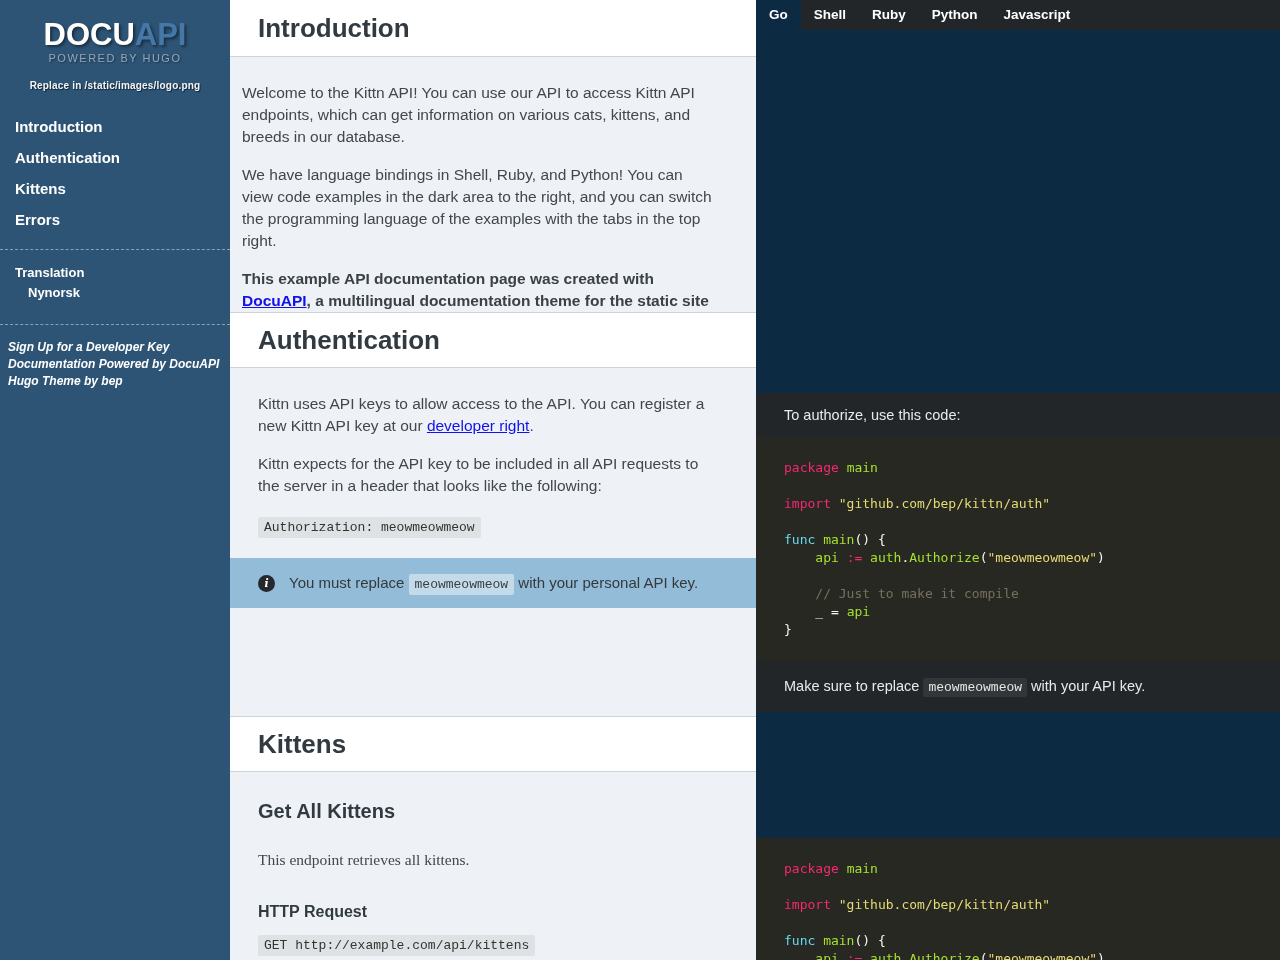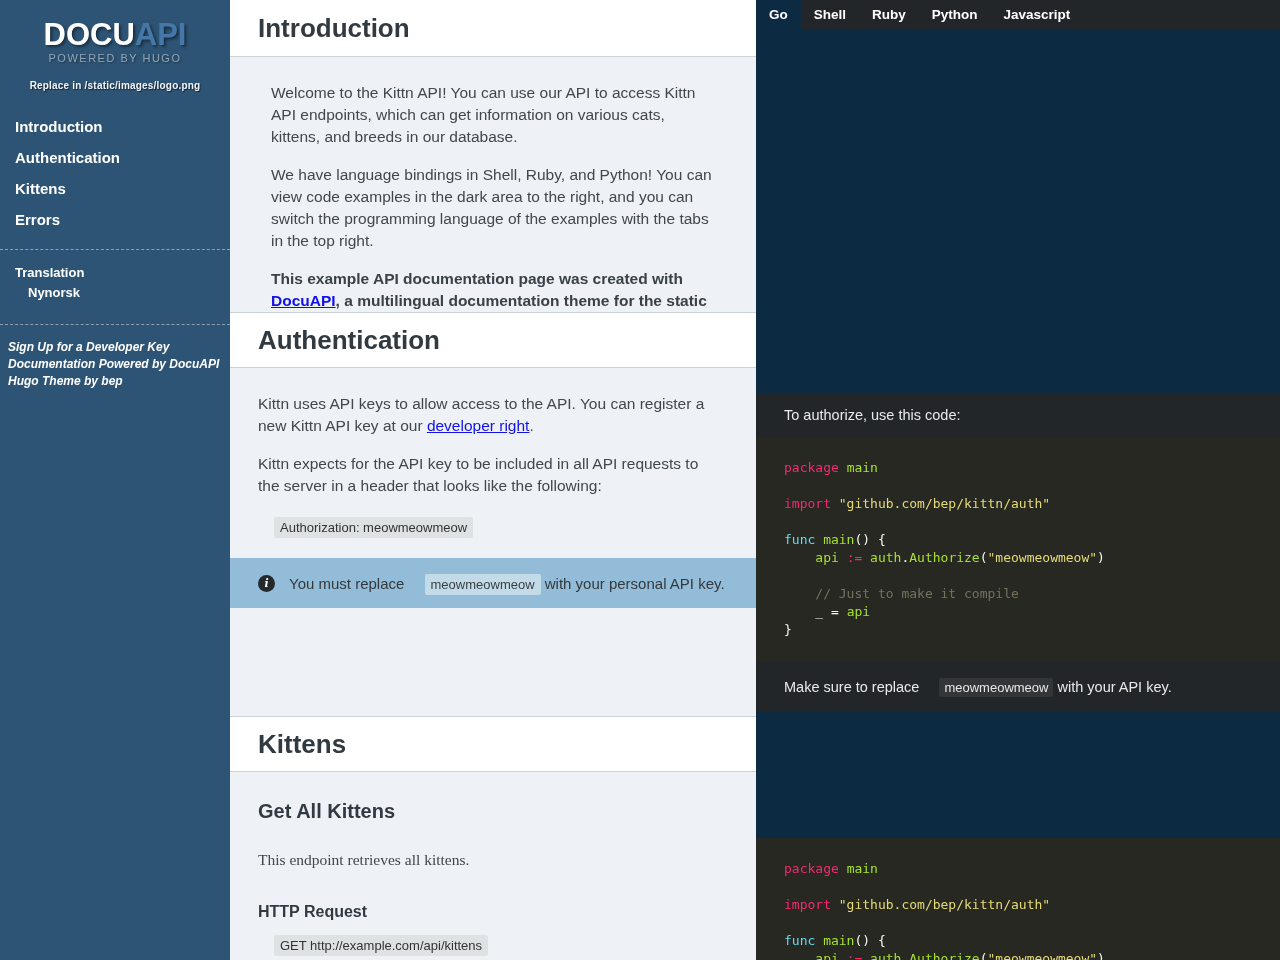--- a/index.html
+++ b/index.html
@@ -36,31 +36,31 @@
                       text-decoration:none; line-height:17px; }
 
   
   #content { position:absolute; left:230px; top:0; width:526px; height:960px;
              background:#eef2f7; overflow:hidden; }
   .sec-band { background:#fff; border-bottom:1px solid #ccd3d9; display:flex;
               align-items:center; padding-left:28px; }
   .sec-band.bordered-top { border-top:1px solid #ccd3d9; }
   .sec-band h1 { font-size:26px; color:#323a41; font-weight:bold; }
   #band-intro { height:57px; }
-  #body-intro { height:255px; padding:25px 40px 0 41px; overflow:hidden; }
+  #body-intro { height:255px; padding:25px 40px 0 12px; overflow:hidden; }
   #band-auth  { height:56px; }
   #body-auth  { height:348px; padding:25px 0 0 0; overflow:hidden; }
   #band-kittens { height:56px; }
   #body-kittens { height:188px; padding:28px 40px 0 28px; overflow:hidden; }
   .pad-side { padding-left:28px; padding-right:40px; }
   #content p { font-size:15.5px; line-height:22px; color:#40474d; margin-bottom:16px; }
   #content p.bold { font-weight:bold; color:#3a4147; }
   #content a.doc-link { color:#1111e8; font-weight:inherit; }
-  .inline-code { font-family:Liberation Sans, sans-serif; font-size:13px; color:#333;
-                 background:#dee2e5; padding:3px 6px; border-radius:2px; white-space:nowrap;margin-left:16px; }
+  .inline-code { font-family:Liberation Mono, monospace; font-size:13px; color:#333;
+                 background:#dee2e5; padding:3px 6px; border-radius:2px; white-space:nowrap; }
   .code-line-block { display:inline-block; margin-top:4px; }
   .notice { margin-top:20px; height:50px; background:#92bcd8; display:flex;
             align-items:center; gap:14px; padding:0 28px; }
   .notice-text { font-size:15px; color:#35393c; }
   .notice .inline-code { background:rgba(255,255,255,.45); color:#3a3f42; }
   .info-icon { flex:0 0 auto; width:17px; height:17px; border-radius:50%; background:#26292c;
                color:#fff; font:italic bold 11px/17px "DejaVu Serif", serif;
                text-align:center; }
   #body-kittens h2 { font-size:20px; font-weight:bold; color:#323a41; }
   #body-kittens h3 { font-size:16px; font-weight:bold; color:#323a41; }

